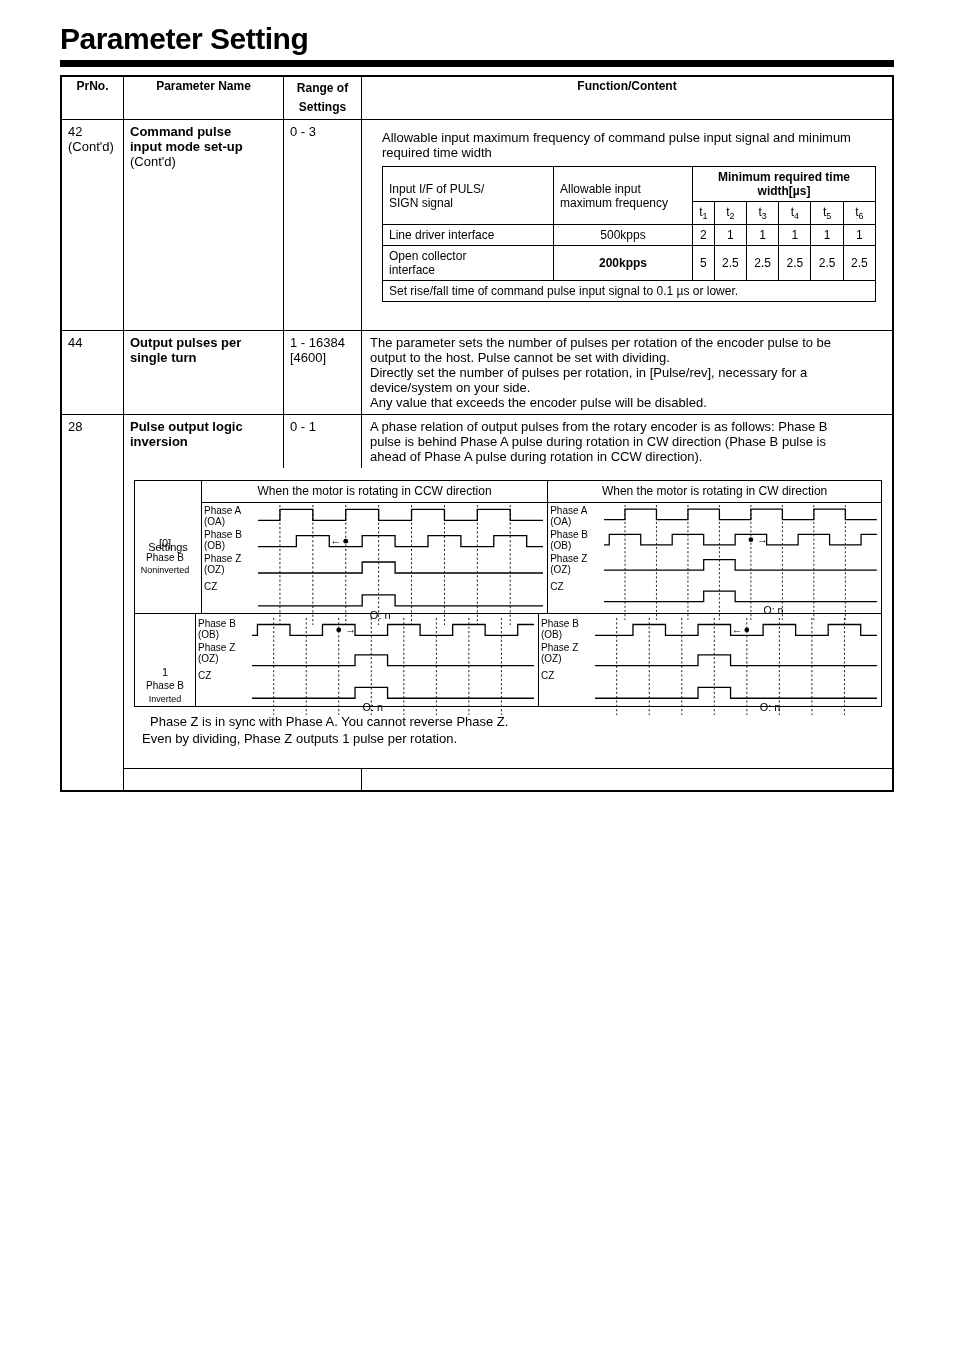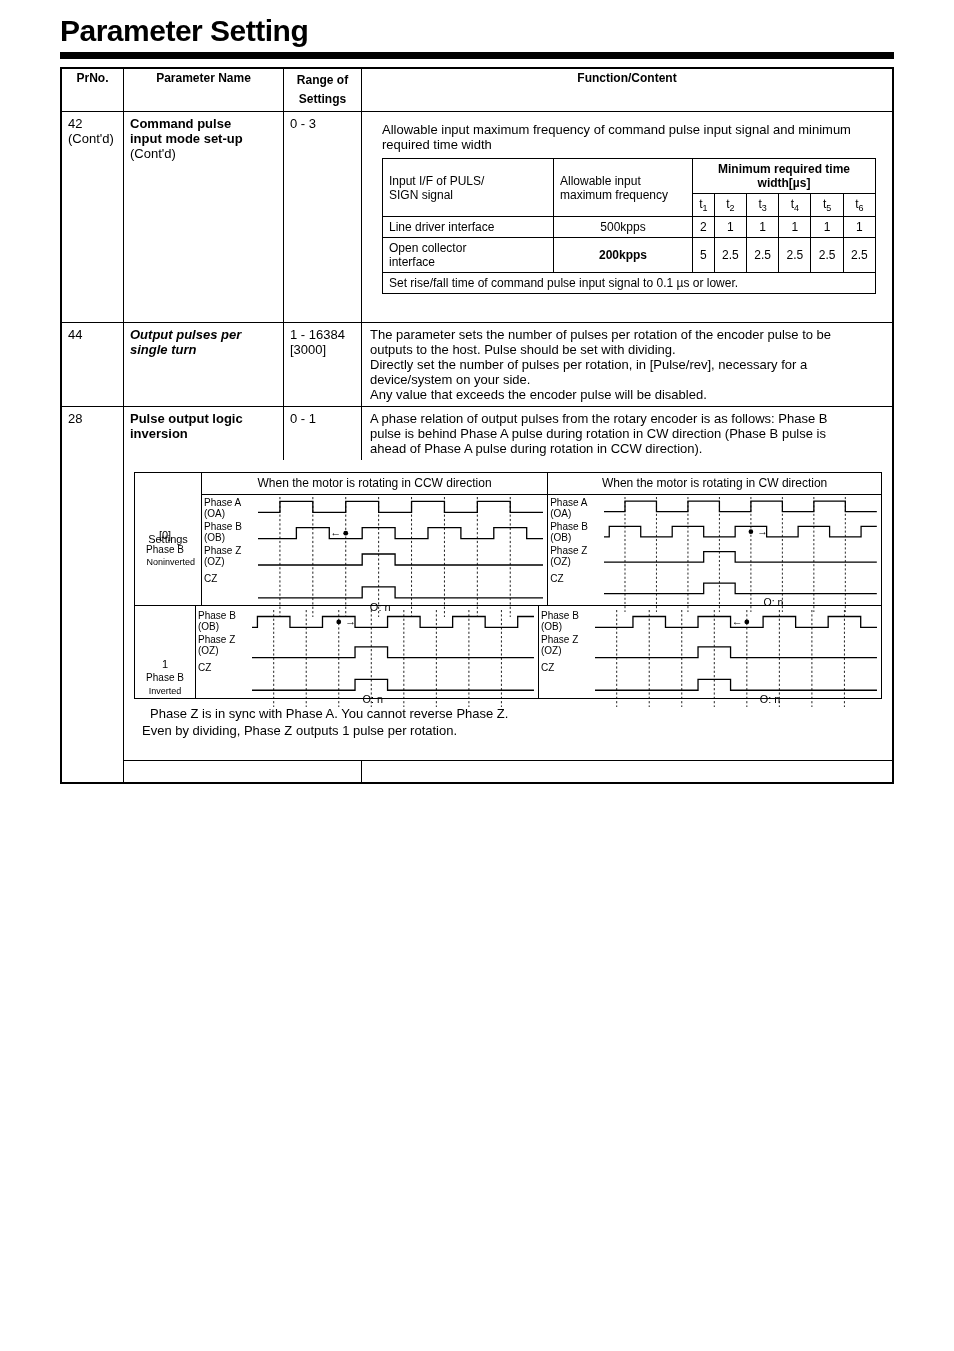--- a/index.html
+++ b/index.html
@@ -6,21 +6,21 @@
   html, body {
     margin: 0;
     padding: 0;
     width: 954px;
     font-family: Arial, Helvetica, sans-serif;
     color: #000;
     background: #fff;
   }
   .page {
     width: 954px;
-    padding: 14px 60px 0 60px;
+    padding: 22px 60px 0 60px;
     box-sizing: border-box;
   }
   .page-title {
     font-size: 30px;
     font-weight: bold;
     margin: 0 0 4px 0;
     letter-spacing: -0.5px;
   }
   .title-rule {
     height: 4px;
@@ -235,31 +235,31 @@
               </tr>
             </tbody>
                 </table>
             <div style="height:16px;"></div>
           </div>
         </td>
       </tr>
 
       <tr class="row-gap">
         <td class="cell center" style="border-bottom:none;">44</td>
-        <td class="cell" style="border-bottom:none;font-style:italic;">
+        <td class="cell" style="border-bottom:none;">
           <div class="bold">Output pulses per</div>
           <div class="bold">single turn</div>
         </td>
         <td class="cell center" style="border-bottom:none;">
           <div>1 - 16384</div>
-          <div>[3000]</div>
+          <div>[4600]</div>
         </td>
         <td class="cell" style="border-bottom:none; padding:4px 8px;">
           <div>The parameter sets the number of pulses per rotation of the encoder pulse to be</div>
-          <div>outputs to the host.  Pulse should be set with dividing.</div>
+          <div>output to the host.  Pulse cannot be set with dividing.</div>
           <div>Directly set the number of pulses per rotation, in [Pulse/rev], necessary for a</div>
           <div>device/system on your side.</div>
           <div>Any value that exceeds the encoder pulse will be disabled.</div>
         </td>
       </tr>
 
       <tr class="row-gap">
         <td class="cell center" style="border-bottom:none;">28</td>
         <td class="cell" style="border-bottom:none;">
           <div class="bold">Pulse output logic</div>
@@ -366,21 +366,21 @@
                   <tr>
               <td class="settings-col" style="border-top:none; vertical-align:middle; height:0;"></td>
               <td style="border-left:1px solid #000; border-right:1px solid #000; height:0;"></td>
               <td style="height:0;"></td>
             </tr>
 
             <tr class="wave-body">
               <td class="settings-col" style="border-top:none; vertical-align:middle;">
                 <div style="position:relative; top:-80px;">[0]</div>
                 <div style="position:relative; top:-80px; font-size:10px;">Phase B</div>
-                <div style="position:relative; top:-80px; font-size:9px;text-align:right;">Noninverted</div>
+                <div style="position:relative; top:-80px; font-size:9px;">Noninverted</div>
                 <div style="height:8px;"></div>
                 <div>1</div>
                 <div style="font-size:10px;">Phase B</div>
                 <div style="font-size:9px;">Inverted</div>
               </td>
               <td style="border-left:1px solid #000; border-right:1px solid #000;">
                 <div class="wave-section" style="height:90px;">
                   <div class="wave-labels">
                     <div><span>Phase B</span><br><span>(OB)</span></div>
                     <div style="margin-top:6px;"><span>Phase Z</span><br><span>(OZ)</span></div>

